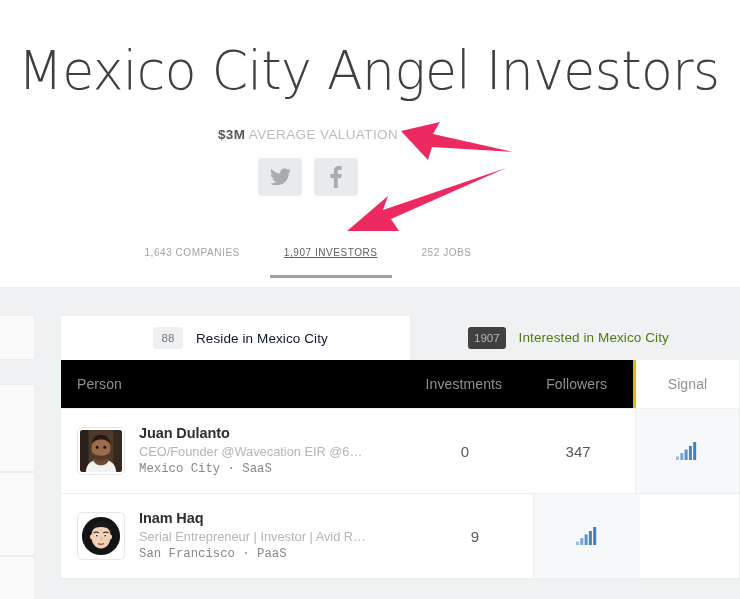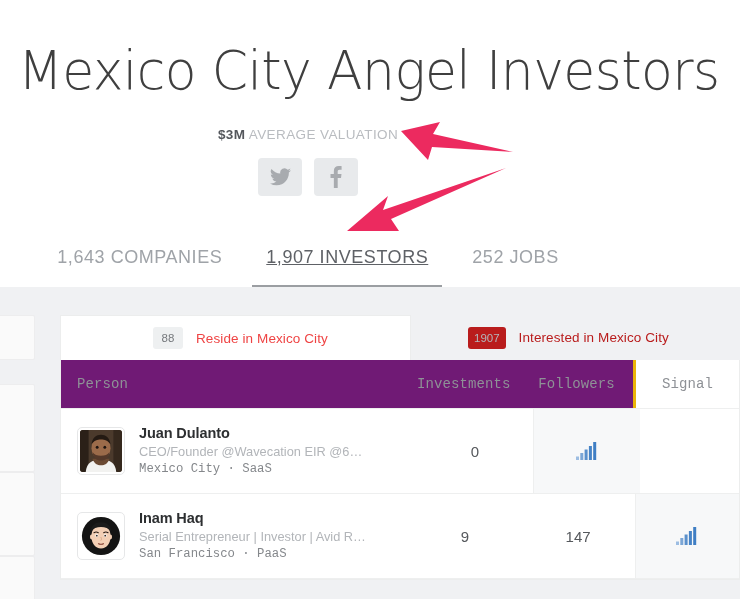--- a/index.html
+++ b/index.html
@@ -89,21 +89,21 @@
     position: absolute;
     left: 0;
     top: 243px;
     width: 616px;
     display: flex;
     justify-content: center;
     align-items: flex-start;
     gap: 0;
   }
   .tab {
-    font-size: 18px;
+    font-size: 10px;
     letter-spacing: 0.55px;
     color: #9fa3a8;
     padding: 4px 22px 20px 22px;
     position: relative;
     cursor: pointer;
     white-space: nowrap;
   }
   .tab.active {
     color: #5e6166;
     text-decoration: underline;
@@ -181,50 +181,49 @@
     box-sizing: border-box;
     border-radius: 3px;
     font-size: 11.5px;
     margin-right: 13px;
   }
   .filter-tab.active .count-chip {
     background: #eef0f1;
     color: #76797d;
   }
   .filter-tab.inactive .count-chip {
-    background: #b91c1c;
+    background: #404040;
     color: #b4b7bb;
   }
   .filter-label {
     font-size: 13.5px;
     letter-spacing: 0.1px;
   }
-  .filter-tab.active .filter-label { color: #ef4444; }
-  .filter-tab.inactive .filter-label { color: #b91c1c; }
+  .filter-tab.active .filter-label { color: #0f172a; }
+  .filter-tab.inactive .filter-label { color: #4d7c0f; }
 
   
   .table {
     position: absolute;
     left: 60px;
     top: 73px;
     width: 680px;
     background: #ffffff;
     border: 1px solid #eceded;
     border-top: none;
     box-sizing: border-box;
   }
   .t-row {
     display: flex;
     align-items: stretch;
     border-bottom: 1px solid #eeefef;
   }
   .t-head {
     height: 48px;
-    background: #701a75;
-    font-family: Liberation Mono, monospace;
+    background: #000000;
   }
   .c-person  { width: 340px; display: flex; align-items: center; }
   .c-inv     { width: 116px; display: flex; align-items: center; justify-content: center; }
   .c-fol     { width: 116px; display: flex; align-items: center; justify-content: center; }
   .c-sig     { width: 106px; display: flex; align-items: center; justify-content: center; }
 
   .t-head .c-person { padding-left: 16px; justify-content: flex-start; }
   .t-head .c-person .hlabel { padding-left: 0; }
   .t-head .hlabel {
     font-size: 14px;
@@ -396,20 +395,23 @@
               </div>
             </div>
             <div class="person-text">
               <div class="person-name">Juan Dulanto</div>
               <div class="person-bio">CEO/Founder @Wavecation EIR @6…</div>
               <div class="person-meta">Mexico City · SaaS</div>
             </div>
           </div>
           <div class="c-inv">
             <span class="num">0</span>
+          </div>
+          <div class="c-fol">
+            <span class="num">347</span>
           </div>
           <div class="c-sig">
             <span>
               <svg class="signal-icon" width="22" height="18" viewBox="0 0 22 18">
                 <rect x="0" y="14.5" width="3" height="3.5" fill="#9dbde2"></rect>
                 <rect x="4.3" y="11" width="3" height="7" fill="#7ba6d6"></rect>
                 <rect x="8.6" y="7.5" width="3" height="10.5" fill="#5a90cc"></rect>
                 <rect x="12.9" y="4" width="3" height="14" fill="#4683c6"></rect>
                 <rect x="17.2" y="0" width="3" height="18" fill="#3f7ec4"></rect>
               </svg>
@@ -441,23 +443,20 @@
             </div>
             <div class="person-text">
               <div class="person-name">Inam Haq</div>
               <div class="person-bio">Serial Entrepreneur | Investor | Avid R…</div>
               <div class="person-meta">San Francisco · PaaS</div>
             </div>
           </div>
           <div class="c-inv">
             <span class="num">9</span>
           </div>
-          <div class="c-fol">
-            <span class="num">147</span>
-          </div>
           <div class="c-sig">
             <span>
               <svg class="signal-icon" width="22" height="18" viewBox="0 0 22 18">
                 <rect x="0" y="14.5" width="3" height="3.5" fill="#9dbde2"></rect>
                 <rect x="4.3" y="11" width="3" height="7" fill="#7ba6d6"></rect>
                 <rect x="8.6" y="7.5" width="3" height="10.5" fill="#5a90cc"></rect>
                 <rect x="12.9" y="4" width="3" height="14" fill="#4683c6"></rect>
                 <rect x="17.2" y="0" width="3" height="18" fill="#3f7ec4"></rect>
               </svg>
             </span>

